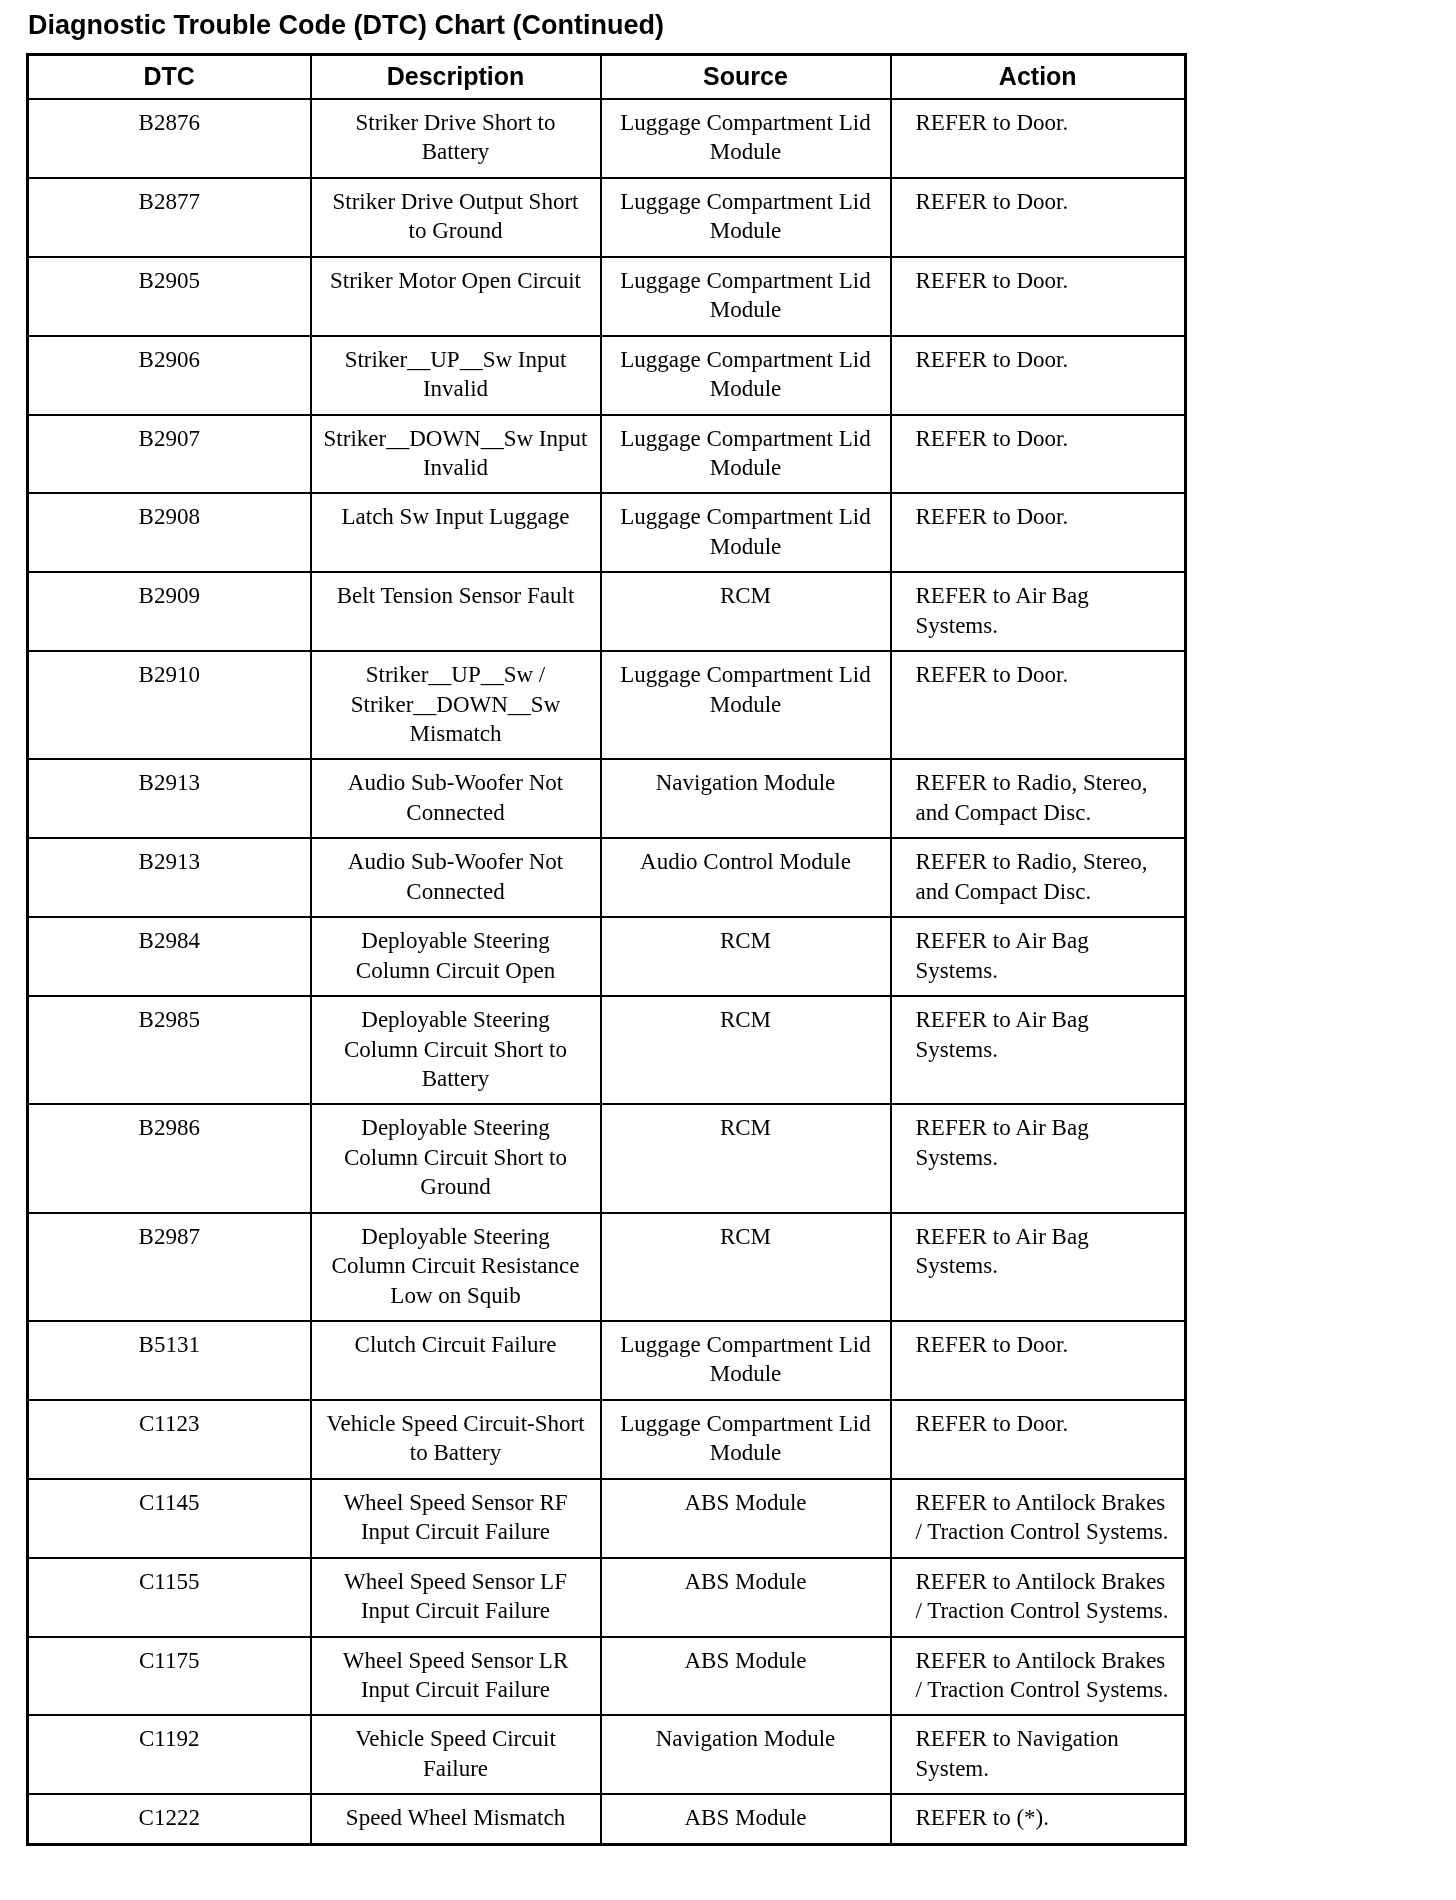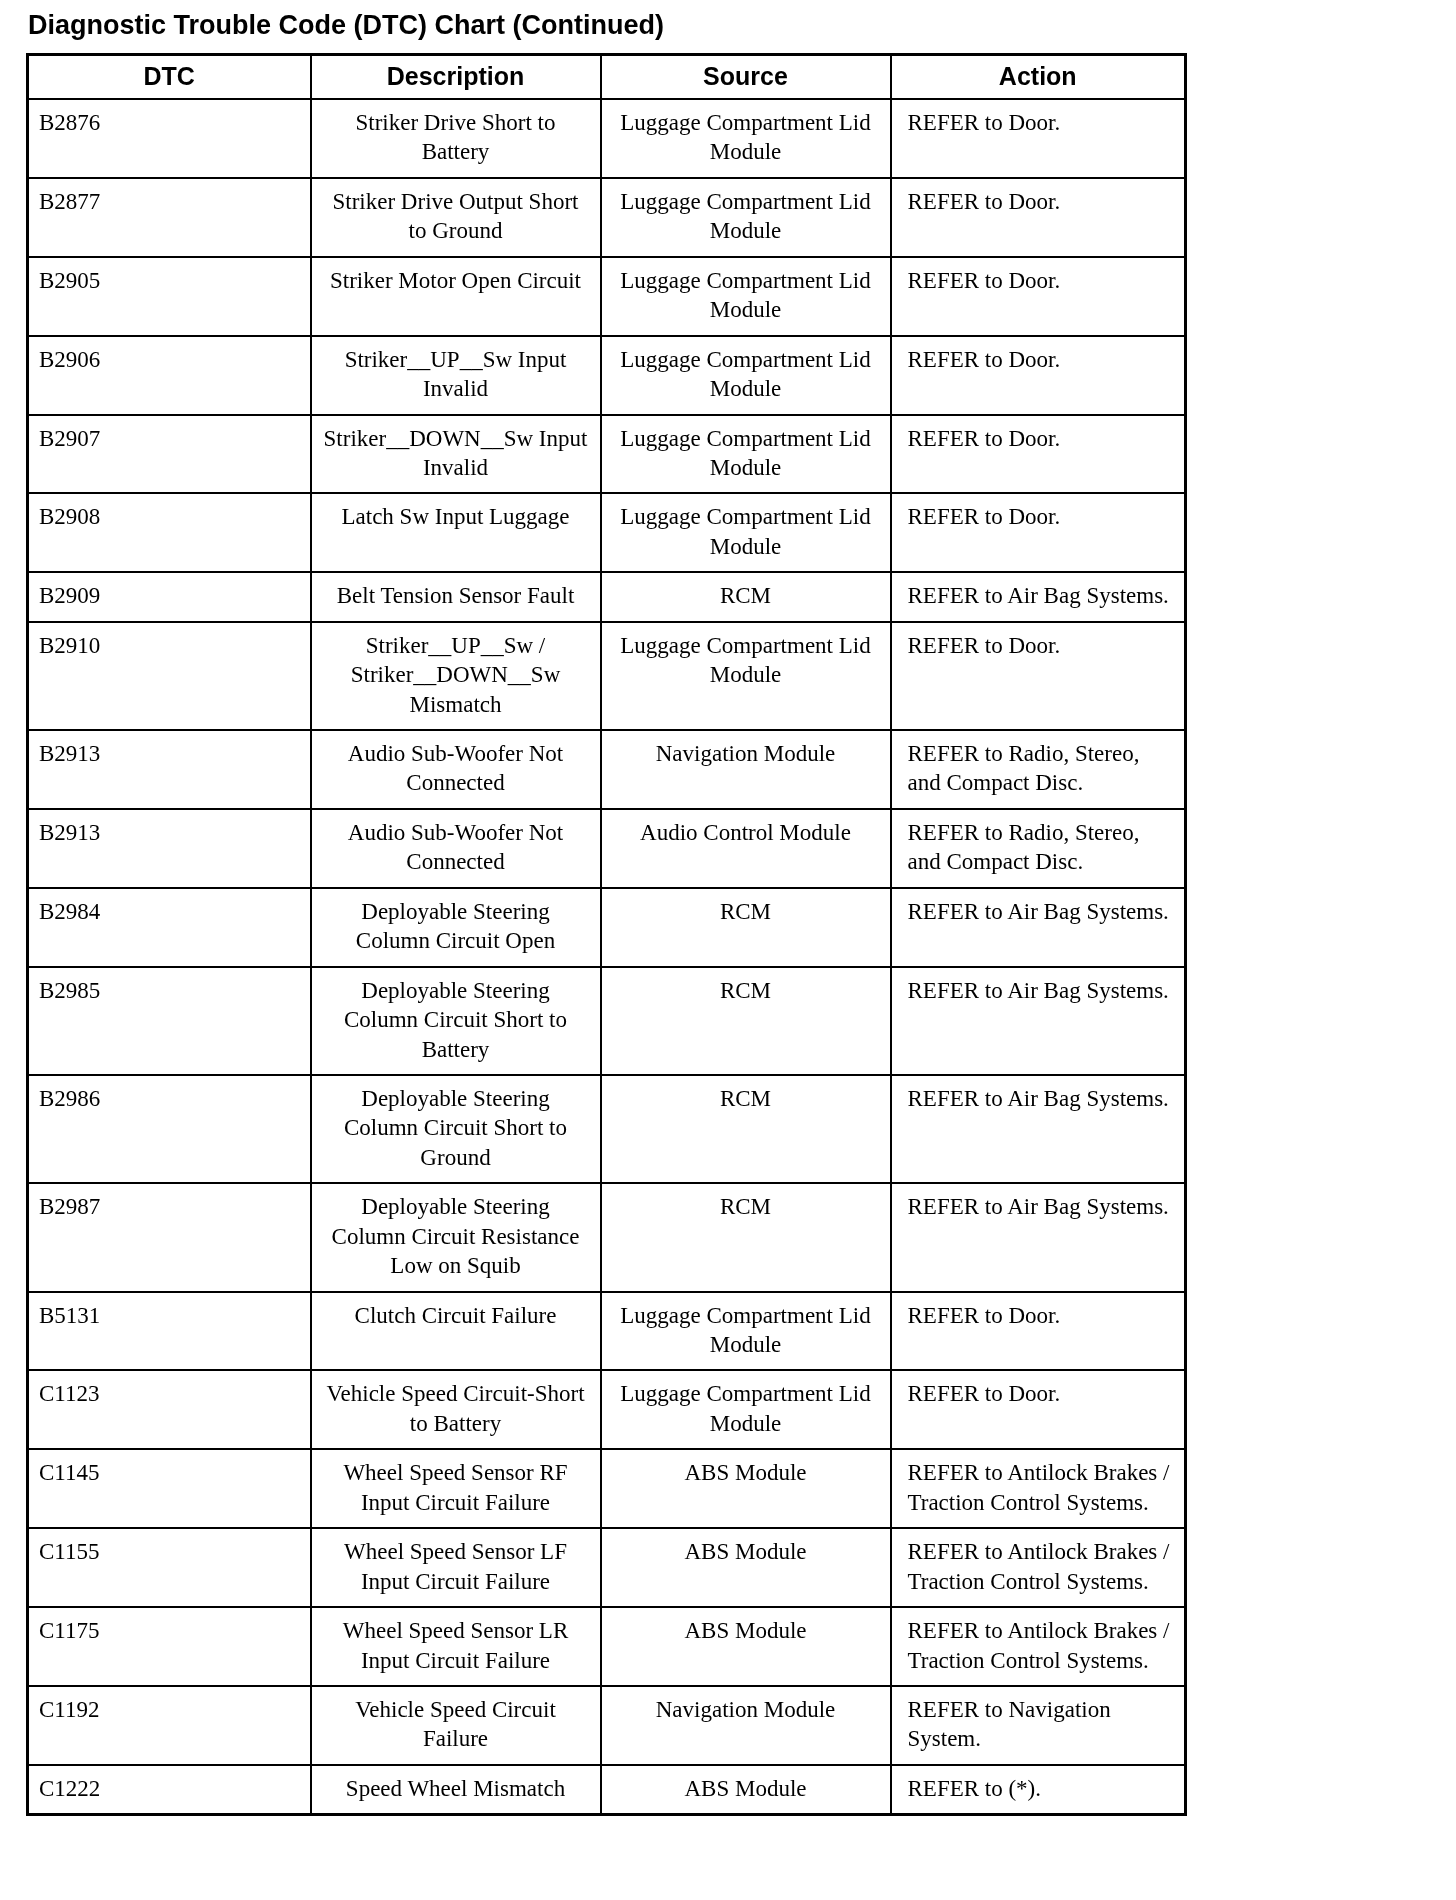--- a/index.html
+++ b/index.html
@@ -42,25 +42,25 @@
     font-family: "Liberation Serif", serif;
     font-size: 23px;
     line-height: 1.28;
     border: 2px solid #000000;
     padding: 8px 10px 10px 10px;
     vertical-align: top;
     text-align: center;
     word-wrap: break-word;
   }
   table.dtc-table td.col-dtc {
-    text-align: left;
+    text-align: center;
   }
   table.dtc-table td.col-action {
     text-align: left;
-    padding-left: 16px;
+    padding-left: 24px;
   }
 </style>
 </head>
 <body>
 
 <div class="page">
 
   <h1 class="title">Diagnostic Trouble Code (DTC) Chart (Continued)</h1>
 
   <table class="dtc-table">

